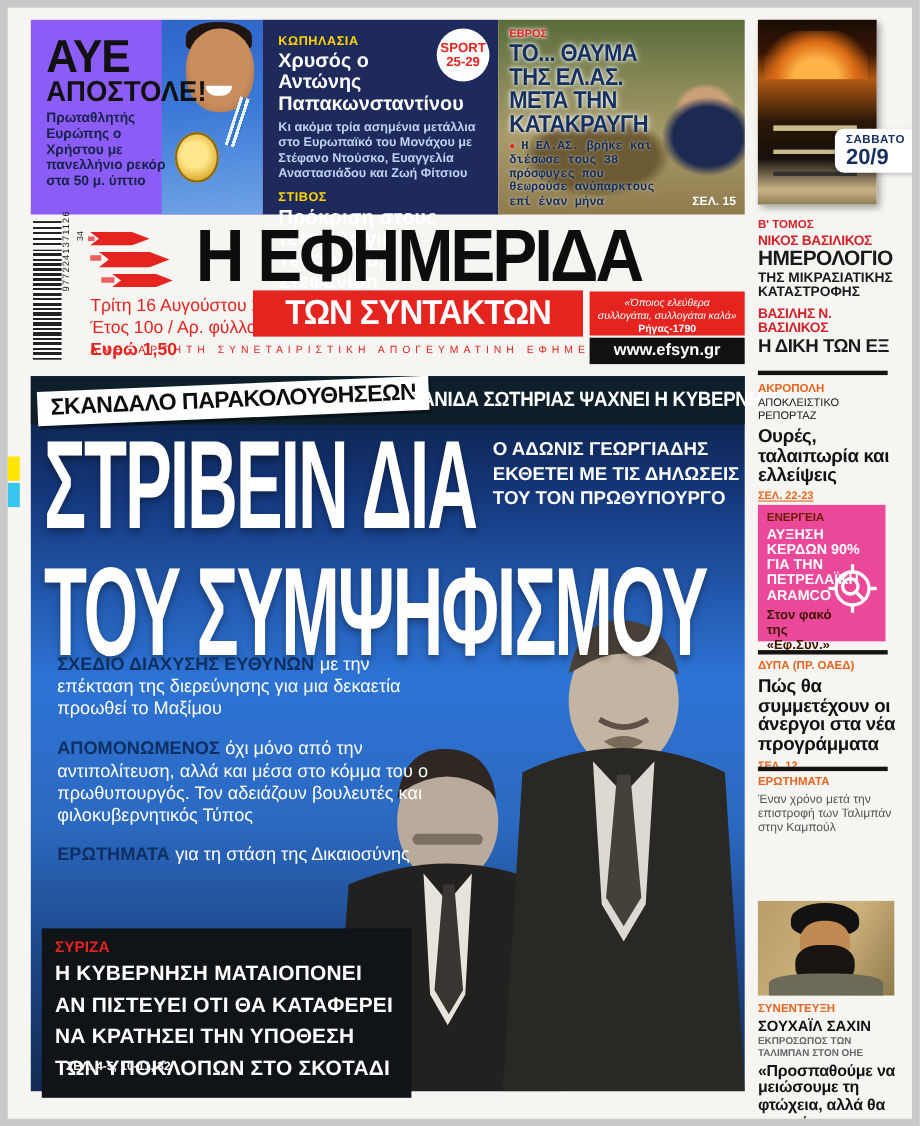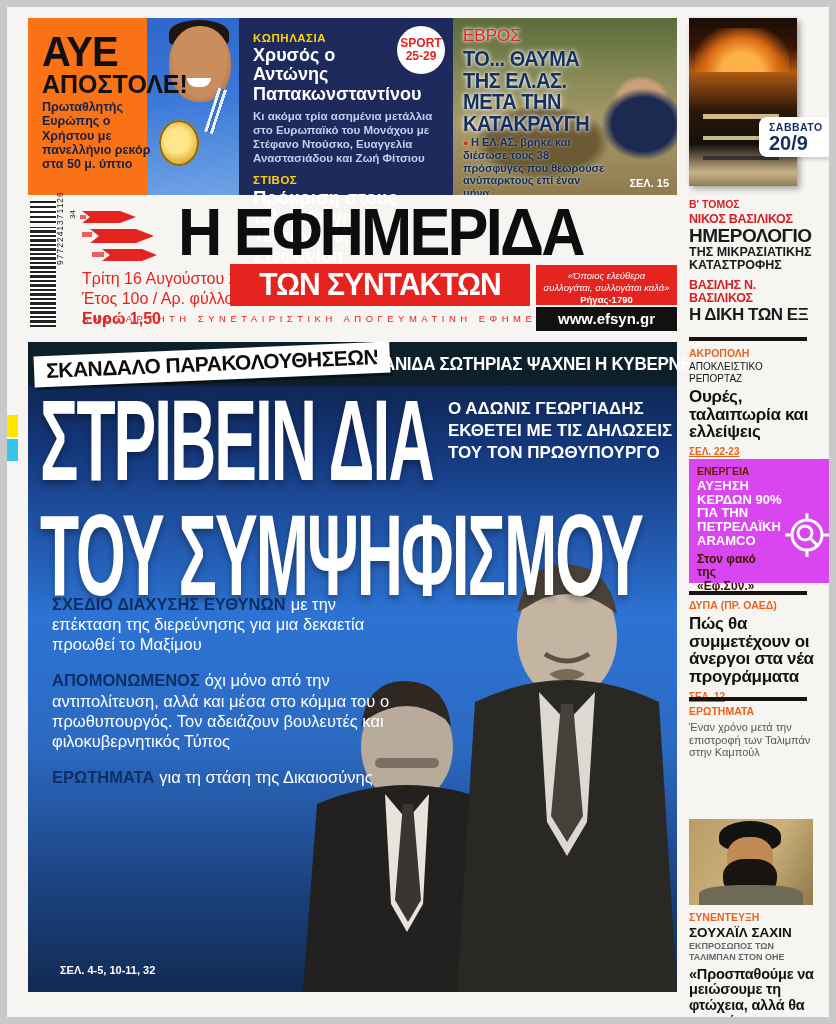--- a/index.html
+++ b/index.html
@@ -8,21 +8,21 @@
   .page { position:relative; width:836px; height:1024px; background:#f6f5f2;
           border:7px solid #c9c9c9; overflow:hidden; margin:0 auto; }
 
   
   .mark { position:absolute; width:11px; height:22px; }
   .mark.yellow { left:0; top:408px; background:#ffe400; }
   .mark.cyan   { left:0; top:432px; background:#35c5ef; }
 
   
   .promo-yellow { position:absolute; left:21px; top:11px; width:211px; height:177px;
-                  background:#f97316; overflow:hidden; }
+                  background:#8b5cf6; overflow:hidden; }
   .promo-yellow .kicker { font-size:40px; font-weight:bold; color:#111; line-height:.92;
                   letter-spacing:-1px; padding:14px 0 0 14px; transform:scaleY(1.05);
                   transform-origin:top left; position:relative; z-index:3; }
   .promo-yellow .kicker .l2 { font-size:25px; display:block; letter-spacing:0; }
   .promo-yellow .sub { position:relative; z-index:3; width:118px; margin:8px 0 0 14px;
                   font-size:12.5px; font-weight:bold; color:#15224a; line-height:1.15; }
   .swimmer-photo { position:absolute; right:0; top:0; width:92px; height:177px;
                   background:linear-gradient(175deg,#2f66c8 0%,#3b79d8 45%,#6fa3e4 100%); }
   .swimmer-photo .head { position:absolute; right:8px; top:8px; width:62px; height:76px;
                   background:radial-gradient(ellipse at 50% 42%, #c98d5e 0 60%, #9c6437 100%);
@@ -46,28 +46,28 @@
   .sport-badge { position:absolute; right:8px; top:8px; width:48px; height:48px; background:#fff;
                   border-radius:50%; text-align:center; color:#e5231f; font-weight:bold;
                   font-size:12px; line-height:1.1; padding-top:11px; }
 
   .promo-evros { position:absolute; left:446px; top:11px; width:224px; height:177px; overflow:hidden;
                   background:
                    radial-gradient(ellipse 70px 60px at 85% 60%, #1c2a52 0 45%, transparent 60%),
                    radial-gradient(ellipse 40px 34px at 84% 46%, #caa078 0 55%, transparent 70%),
                    radial-gradient(ellipse 90px 50px at 40% 70%, #6b5a33 0 60%, transparent 75%),
                    linear-gradient(180deg,#5a6b3a 0%,#8a8a58 35%,#a89a6a 60%,#8f7b4e 100%); }
-  .promo-evros .label { position:relative; color:#e5231f; font-weight:normal; font-size:17px;
+  .promo-evros .label { position:relative; color:#e5231f; font-weight:bold; font-size:10px;
                   margin:8px 0 0 10px; text-shadow:0 0 3px #fff,0 0 5px #fff; }
   .promo-evros h2 { position:relative; width:140px; margin:2px 0 0 10px; color:#15305e;
                   font-size:20px; font-weight:bold; line-height:.98; letter-spacing:-.5px;
                   text-shadow:0 0 3px #fff,0 0 6px #ffffffcc; transform:scaleY(1.1); transform-origin:top left; }
   .promo-evros ul { position:relative; list-style:none; width:142px; margin:10px 0 0 10px; }
   .promo-evros li { font-size:11px; font-weight:bold; color:#132c5a; line-height:1.15; margin-bottom:7px;
-                  text-shadow:0 0 3px #ffffffaa; }
+                  text-shadow:0 0 3px #ffffffaa;font-family:Liberation Mono, monospace; }
   .promo-evros li::before { content:"● "; color:#e5231f; font-size:9px; }
   .promo-evros .pageref { position:absolute; right:8px; bottom:6px; color:#fff; font-size:11px; font-weight:bold; }
 
   
   .rightcol { position:absolute; left:682px; top:0; width:126px; height:1024px; }
   .book-cover { position:absolute; left:0; top:11px; width:108px; height:168px;
                   background:linear-gradient(180deg,#190d05 0%,#3a1505 18%,#b05a14 32%,#2c1808 55%,#15100a 75%,#c9b489 92%,#8d7c55 100%);
                   box-shadow:3px 3px 6px #00000055; }
   .book-cover .flame { position:absolute; left:6px; top:10px; width:94px; height:44px;
                   background:radial-gradient(ellipse at 50% 100%, #ffb347 0 30%, #d96a14 55%, transparent 80%); }
@@ -83,22 +83,22 @@
   .book-text .t-mid { color:#1a1a1a; font-size:12.5px; font-weight:bold; }
   .book-text .auth2 { margin-top:7px; }
   .book-text .t-big2 { font-size:17px; }
   .divider { position:absolute; left:0; width:118px; height:4px; background:#15130f; }
   .sb { position:absolute; left:0; width:126px; }
   .sb .label { color:#e8641e; font-size:10.5px; font-weight:bold; margin-bottom:2px; }
   .sb .kick  { color:#111; font-size:10px; font-weight:normal; line-height:1.15; }
   .sb .title { color:#111; font-size:17px; font-weight:bold; line-height:1.04; letter-spacing:-.3px; margin-top:4px; }
   .sb .subtitle { color:#555; font-size:11px; line-height:1.15; margin-top:4px; }
   .sb .pageref { color:#e8641e; font-size:10px; font-weight:bold; margin-top:5px;text-decoration:underline; }
-  .energy-box { position:absolute; left:0; top:452px; width:148px; height:124px;
-                  background:#d946ef; padding:6px 8px; }
+  .energy-box { position:absolute; left:0; top:452px; width:116px; height:124px;
+                  background:#ec4899; padding:6px 8px; }
   .energy-box .label { color:#6b1d00; font-size:10.5px; font-weight:bold; }
   .energy-box .title { color:#fff; font-size:13px; font-weight:bold; line-height:1.05; margin-top:2px; width:104px; }
   .energy-box .note { color:#3f1400; font-size:12px; font-weight:bold; line-height:1.1; margin-top:6px; width:62px; }
   .energy-box .pageref { color:#fff; font-size:15px; font-weight:bold; margin-top:3px; }
   .energy-box svg.scope { position:absolute; right:6px; top:52px; }
   .taliban-photo { position:absolute; left:0; top:812px; width:124px; height:86px; overflow:hidden;
                   background:linear-gradient(120deg,#b99d68 0%,#cdb27c 55%,#8f7a4a 100%); }
   .taliban-photo .turban { position:absolute; left:30px; top:2px; width:62px; height:30px; background:#131212; border-radius:50% 50% 35% 35%; }
   .taliban-photo .face { position:absolute; left:38px; top:18px; width:46px; height:40px; background:#c08a52; border-radius:45%; }
   .taliban-photo .beard { position:absolute; left:34px; top:40px; width:54px; height:40px; background:#181410; border-radius:40% 40% 50% 50%; }
@@ -275,20 +275,27 @@
         <span class="lead">ΣΧΕΔΙΟ ΔΙΑΧΥΣΗΣ ΕΥΘΥΝΩΝ</span><span class="rest">με την επέκταση της διερεύνησης για μια δεκαετία προωθεί το Μαξίμου</span>
       </div>
       <div class="bullet">
         <span class="lead">ΑΠΟΜΟΝΩΜΕΝΟΣ</span><span class="rest">όχι μόνο από την αντιπολίτευση, αλλά και μέσα στο κόμμα του ο πρωθυπουργός. Τον αδειάζουν βουλευτές και φιλοκυβερνητικός Τύπος</span>
       </div>
       <div class="bullet">
         <span class="lead">ΕΡΩΤΗΜΑΤΑ</span><span class="rest">για τη στάση της Δικαιοσύνης</span>
       </div>
     </div>
 
+    <div class="syriza-panel">
+      <span class="label">ΣΥΡΙΖΑ</span>
+      <div class="line">Η ΚΥΒΕΡΝΗΣΗ ΜΑΤΑΙΟΠΟΝΕΙ</div>
+      <div class="line">ΑΝ ΠΙΣΤΕΥΕΙ ΟΤΙ ΘΑ ΚΑΤΑΦΕΡΕΙ</div>
+      <div class="line">ΝΑ ΚΡΑΤΗΣΕΙ ΤΗΝ ΥΠΟΘΕΣΗ</div>
+      <div class="line">ΤΩΝ ΥΠΟΚΛΟΠΩΝ ΣΤΟ ΣΚΟΤΑΔΙ</div>
+    </div>
     <div class="story-pageref">ΣΕΛ. 4-5, 10-11, 32</div>
   </section>
 
   <aside class="rightcol">
     <div class="book-cover">
       <div class="flame"></div>
       <div class="tline" style="top:96px"></div>
       <div class="tline" style="top:118px; height:4px"></div>
       <div class="tline" style="top:138px; height:4px; background:#2a2a2a"></div>
     </div>

